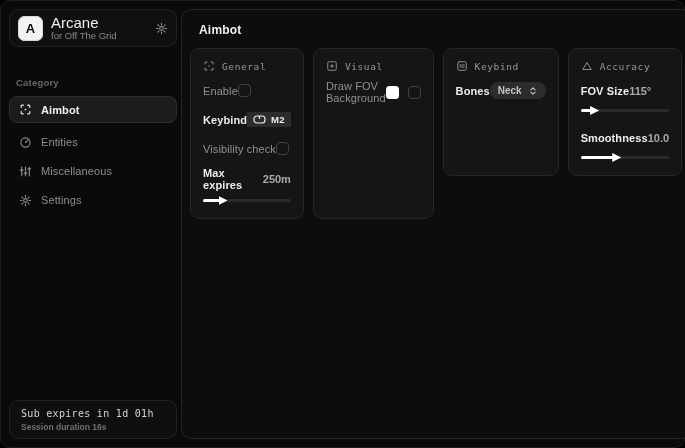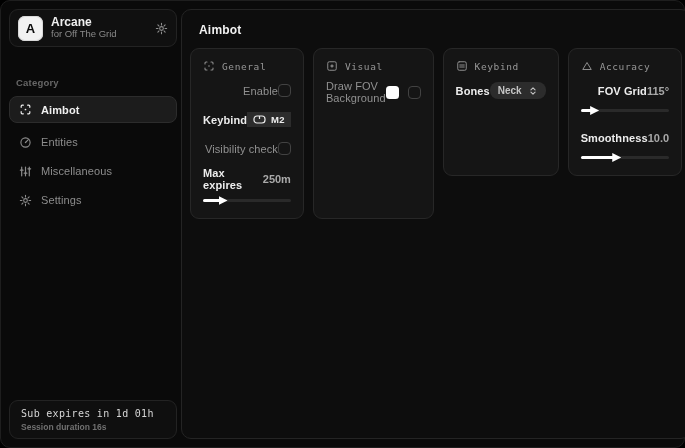--- a/index.html
+++ b/index.html
@@ -25,21 +25,21 @@
     padding: 6px 8px; height: 38px;
   }
   .brand-logo {
     width: 25px; height: 25px; border-radius: 7px;
     background: #f2f2f2; color: #0a0a0a;
     display: flex; align-items: center; justify-content: center;
     font-weight: bold; font-size: 13px;
     box-shadow: inset 0 0 0 1px #d8d8d8;
   }
   .brand-text { margin-left: 8px; flex: 1; line-height: 1.15; }
-  .brand-name { color: #efefef; font-size: 12px; font-weight: bold; }
+  .brand-name { color: #efefef; font-size: 15px; font-weight: normal; }
   .brand-sub { color: #8a8a8a; font-size: 9.5px; }
   .brand-gear { color: #8f8f8f; display: flex; }
 
   .category-label {
     color: #676767; font-size: 9.5px; font-weight: 700;
     margin: 30px 0 8px 7px; letter-spacing: .2px;
   }
 
   .nav-item {
     display: flex; align-items: center;
@@ -89,21 +89,21 @@
   }
   .card-head {
     display: flex; align-items: center; gap: 7px;
     color: #8d8d8d; margin-bottom: 4px;
   }
   .card-title {
     font-family: "DejaVu Sans Mono", monospace;
     font-size: 9.5px; color: #979797; letter-spacing: .6px;
   }
   .row {
-    display: flex; align-items: center; justify-content: flex-end;
+    display: flex; align-items: center; justify-content: flex-start;
     min-height: 21px; margin-top: 8px;
   }
   .lbl { font-size: 11px; color: #919191; letter-spacing: .1px; }
   .lbl.strong { color: #ededed; font-weight: bold; }
   .val { font-size: 11px; color: #a9a9a9; font-weight: 600; }
 
   .checkbox {
     width: 13px; height: 13px;
     border: 1.6px solid #424242; border-radius: 4px;
     background: transparent;
@@ -315,21 +315,21 @@
           <div class="card-head">
             <span>
               <svg width="12" height="12" viewBox="0 0 24 24" fill="none" stroke="currentColor" stroke-width="2" stroke-linejoin="round">
                 <path d="M12 5l8.5 14h-17z"></path>
               </svg>
             </span>
             <span class="card-title">Accuracy</span>
           </div>
 
           <div class="row">
-            <span class="lbl strong">FOV Grid</span>
+            <span class="lbl strong">FOV Size</span>
             <span class="val">115°</span>
           </div>
           <div class="slider">
             <div class="slider-track"></div>
             <div class="slider-fill" style="width: 13%;">
               <span class="slider-thumb"></span>
             </div>
           </div>
 
           <div class="row" style="margin-top:12px;">

